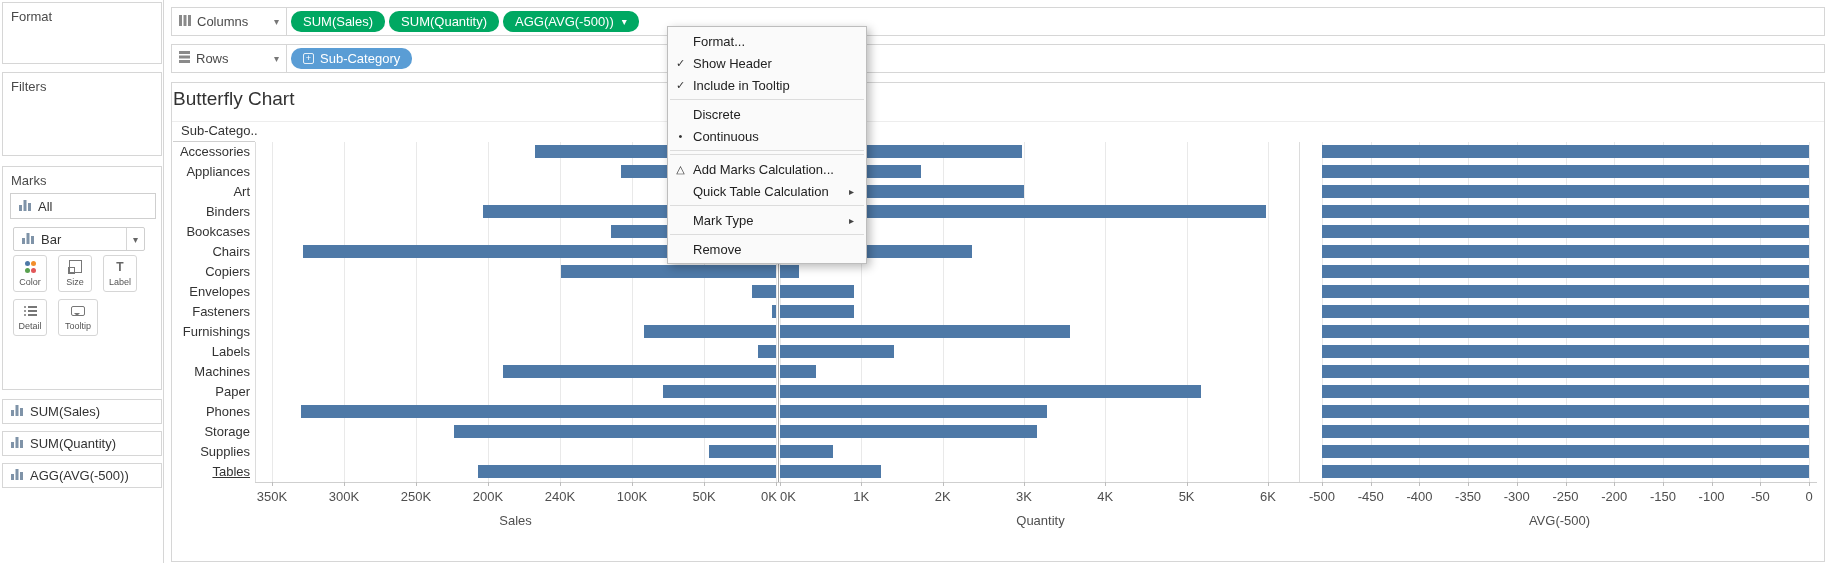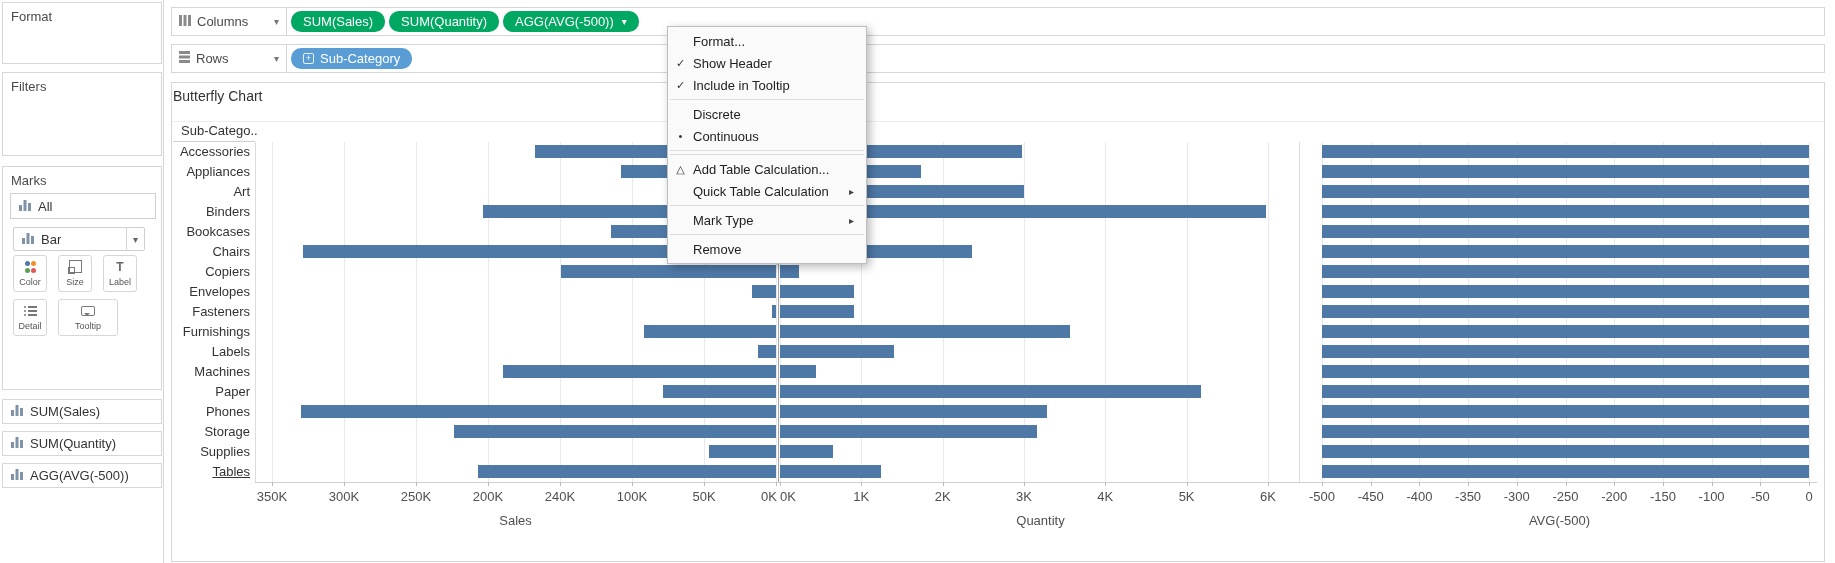--- a/index.html
+++ b/index.html
@@ -48,21 +48,21 @@
   .pill{display:inline-flex;align-items:center;height:21px;border-radius:10px;color:#fff;font-size:13px;
         padding:0 12px;gap:6px;white-space:nowrap}
   .pill-caret{font-size:10px;color:#fff;margin-left:2px}
   .pill-plus{width:11px;height:11px;border:1px solid rgba(255,255,255,.85);border-radius:2px;
              font-size:9px;line-height:9px;text-align:center;color:#fff}
 
   
   #chart-wrap{position:absolute;left:171px;top:82px;width:1654px;height:480px;background:#fff;border:1px solid #d6d6d6}
   #chart-layer{position:absolute;left:0;top:0;width:1835px;height:563px;pointer-events:none}
   #chart-layer *{pointer-events:auto}
-  .chart-title{position:absolute;left:173px;top:88px;font-size:14px;color:#323232}
+  .chart-title{position:absolute;left:173px;top:88px;font-size:19px;color:#323232}
   .row-field-label{position:absolute;left:181px;top:123px;font-size:13px;color:#333}
   .cat-label{position:absolute;left:90px;width:160px;text-align:right;font-size:13px;color:#333;height:20px;line-height:20px}
   .gridline{position:absolute;width:1px;background:#e9e9e9}
   .zero-line{position:absolute;width:1px;background:#a8a8a8}
   .panel-line{position:absolute;width:1px;background:#dcdcdc}
   .axis-line{position:absolute;height:1px;background:#cfcfcf}
   .tickmark{position:absolute;width:1px;height:4px;background:#bdbdbd}
   .tick-label{position:absolute;width:64px;text-align:center;font-size:13px;color:#4f4f4f;top:489px}
   .axis-title{position:absolute;width:140px;text-align:center;font-size:13px;color:#4f4f4f;top:513px}
   .bar{position:absolute;height:13px}
@@ -132,21 +132,21 @@
       </div>
       <div class="btn-row" style="top:132px">
         <div class="marks-btn">
           <span class="mb-icon detail-icon">
               <i></i>
               <i></i>
               <i></i>
             </span>
           <span class="mb-label">Detail</span>
         </div>
-        <div class="marks-btn" style="width:60px">
+        <div class="marks-btn" style="width:40px">
           <span class="mb-icon">
               <span class="tooltip-icon"></span>
             </span>
           <span class="mb-label">Tooltip</span>
         </div>
       </div>
     </div>
     <div id="marks-field-cards">
         <div class="field-card" style="top: 399px;">
           <span class="mini-bar-icon"><svg width="12" height="12" viewBox="0 0 12 12">
@@ -396,21 +396,21 @@
         <span class="menu-label">Discrete</span>
       </div>
       <div class="menu-item">
         <span class="menu-gutter">•</span>
         <span class="menu-label">Continuous</span>
       </div>
       <div class="menu-sep"></div>
       <div class="menu-sep"></div>
       <div class="menu-item">
         <span class="menu-gutter">△</span>
-        <span class="menu-label">Add Table Calculation...</span>
+        <span class="menu-label">Add Marks Calculation...</span>
       </div>
       <div class="menu-item">
         <span class="menu-gutter"></span>
         <span class="menu-label">Quick Table Calculation</span>
         <span class="menu-arrow">▸</span>
       </div>
       <div class="menu-sep"></div>
       <div class="menu-item">
         <span class="menu-gutter"></span>
         <span class="menu-label">Mark Type</span>

